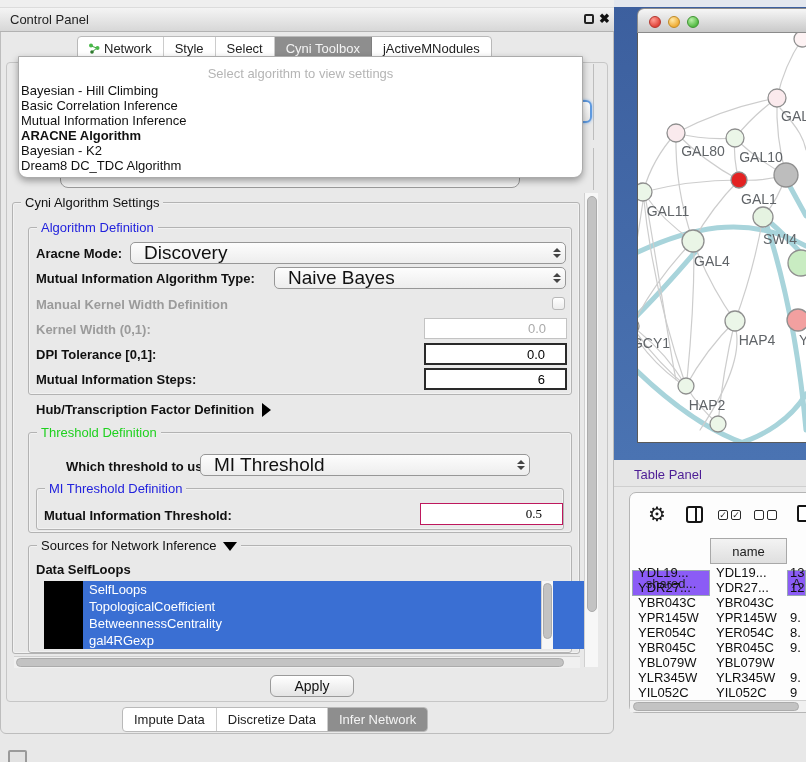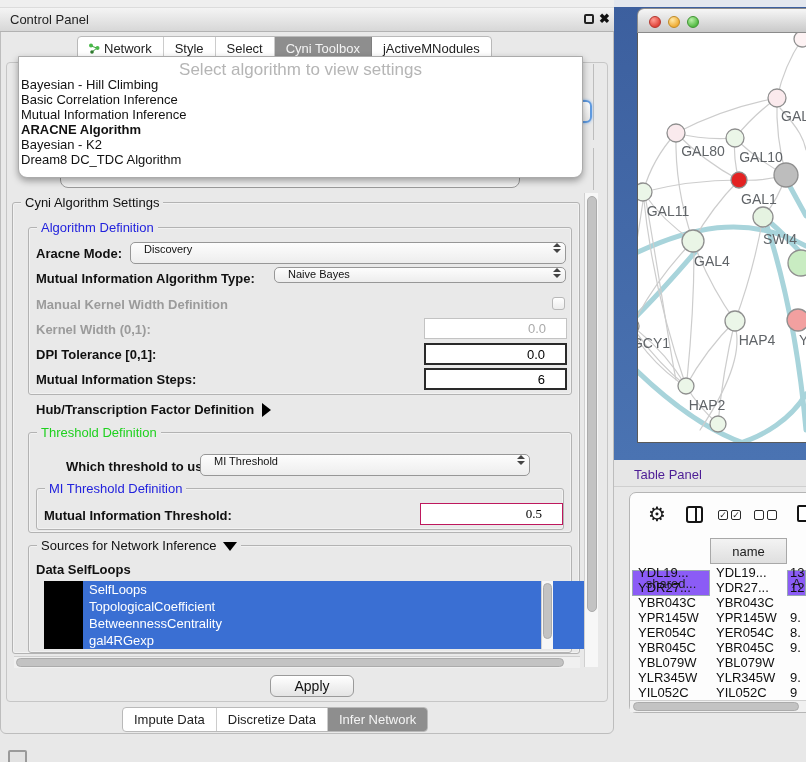--- a/index.html
+++ b/index.html
@@ -20,39 +20,39 @@
   .tab{display:flex;align-items:center;gap:4px;padding:0 11px;font-size:13px;color:#222;border-right:1px solid #ccc;cursor:default;}
   .tab:last-child{border-right:none;}
   .tab.sel{background:#8e8e8e;color:#f4f4f4;border-right-color:#7f7f7f;}
   .top-tabs{left:77px;top:36px;height:23px;}
   .bot-tabs{left:122px;top:707px;height:23px;}
   
   .inset{left:6px;top:62px;width:602px;height:640px;border:1px solid #c6c6c6;border-radius:4px;background:#e9e9e9;box-sizing:border-box;}
   
   .popup{left:18px;top:56px;width:565px;height:122px;background:#fff;border:1px solid #ababab;
          border-radius:0 0 9px 9px;box-shadow:0 3px 7px rgba(0,0,0,.35);z-index:50;box-sizing:border-box;overflow:hidden;}
-  .popup-prompt{text-align:center;font-size:17px;color:#b5b5b5;padding-top:3px;height:17px;}
+  .popup-prompt{text-align:center;font-size:13px;color:#b5b5b5;padding-top:9px;height:17px;}
   .popup-item{font-size:13px;color:#111;height:15px;line-height:15px;padding-left:2px;white-space:nowrap;}
   .popup-item.bold{font-weight:bold;}
   
   .focus-combo{left:567px;top:100px;width:25px;height:23px;border:2px solid #5f9ae0;border-radius:6px;
          box-shadow:0 0 3px #86b4ea;background:linear-gradient(#fff,#e8e8e8);z-index:5;box-sizing:border-box;}
   .frag{background:#bdbdbd;z-index:4;}
   .combo-remnant{left:60px;top:160px;width:460px;height:28px;border:1px solid #9a9a9a;border-radius:8px;
          background:#f2f2f2;z-index:4;box-sizing:border-box;}
   
   .groupbox{border:1px solid #b3b3b3;border-radius:3px;box-shadow:inset 0 0 0 1px #f2f2f2;box-sizing:border-box;}
   .gtitle{position:absolute;top:-8px;left:8px;background:#e9e9e9;padding:0 4px;font-size:13px;line-height:15px;}
   .gt-blue{color:#2222dd;}
   .gt-green{color:#1fd11f;}
   .blbl{font-size:13px;font-weight:bold;color:#111;white-space:nowrap;}
   .graylbl{color:#9b9b9b;}
   
-  .combo{display:flex;align-items:flex-start;background:linear-gradient(#fdfdfd,#ededed);border:1px solid #979797;
-         border-radius:5px;box-sizing:border-box;font-size:11px;}
+  .combo{display:flex;align-items:center;background:linear-gradient(#fdfdfd,#ededed);border:1px solid #979797;
+         border-radius:5px;box-sizing:border-box;font-size:19px;}
   .combo .val{flex:1;padding-left:13px;white-space:nowrap;overflow:hidden;}
   .steppers{width:16px;display:flex;flex-direction:column;align-items:center;justify-content:center;gap:2px;}
   .tri-u{width:0;height:0;border-left:4px solid transparent;border-right:4px solid transparent;border-bottom:4px solid #444;}
   .tri-d{width:0;height:0;border-left:4px solid transparent;border-right:4px solid transparent;border-top:4px solid #444;}
   .checkbox{width:13px;height:13px;border:1px solid #b8b8b8;border-radius:3px;background:linear-gradient(#fff,#ececec);box-sizing:border-box;}
   .field{background:#fff;box-sizing:border-box;font-size:13px;text-align:right;padding:2px 20px 0 0;}
   .f-gray{border:1px solid #c3c3c3;color:#aaa;}
   .f-dark{border:2px solid #2a2a2a;color:#000;}
   .f-mid{border:1px solid #be185d;color:#000;font-family:Liberation Serif, serif;}
   .tri-right{display:inline-block;width:0;height:0;border-top:7px solid transparent;border-bottom:7px solid transparent;
@@ -159,21 +159,21 @@
   <div class="abs blbl" style="left:36px;top:246px;">Aracne Mode:</div>
   <div class="abs combo" style="left:130px;top:242px;width:436px;height:22px;">
     <span class="val">Discovery</span>
     <span class="steppers">
         <span class="tri-u"></span>
         <span class="tri-d"></span>
       </span>
   </div>
 
   <div class="abs blbl" style="left:36px;top:271px;">Mutual Information Algorithm Type:</div>
-  <div class="abs combo" style="left:274px;top:267px;width:292px;height:16px;">
+  <div class="abs combo" style="left:274px;top:267px;width:292px;height:22px;">
     <span class="val">Naive Bayes</span>
     <span class="steppers">
         <span class="tri-u"></span>
         <span class="tri-d"></span>
       </span>
   </div>
 
   <div class="abs blbl graylbl" style="left:36px;top:297px;">Manual Kernel Width Definition</div>
   <div class="abs checkbox" style="left:552px;top:297px;"></div>
 

